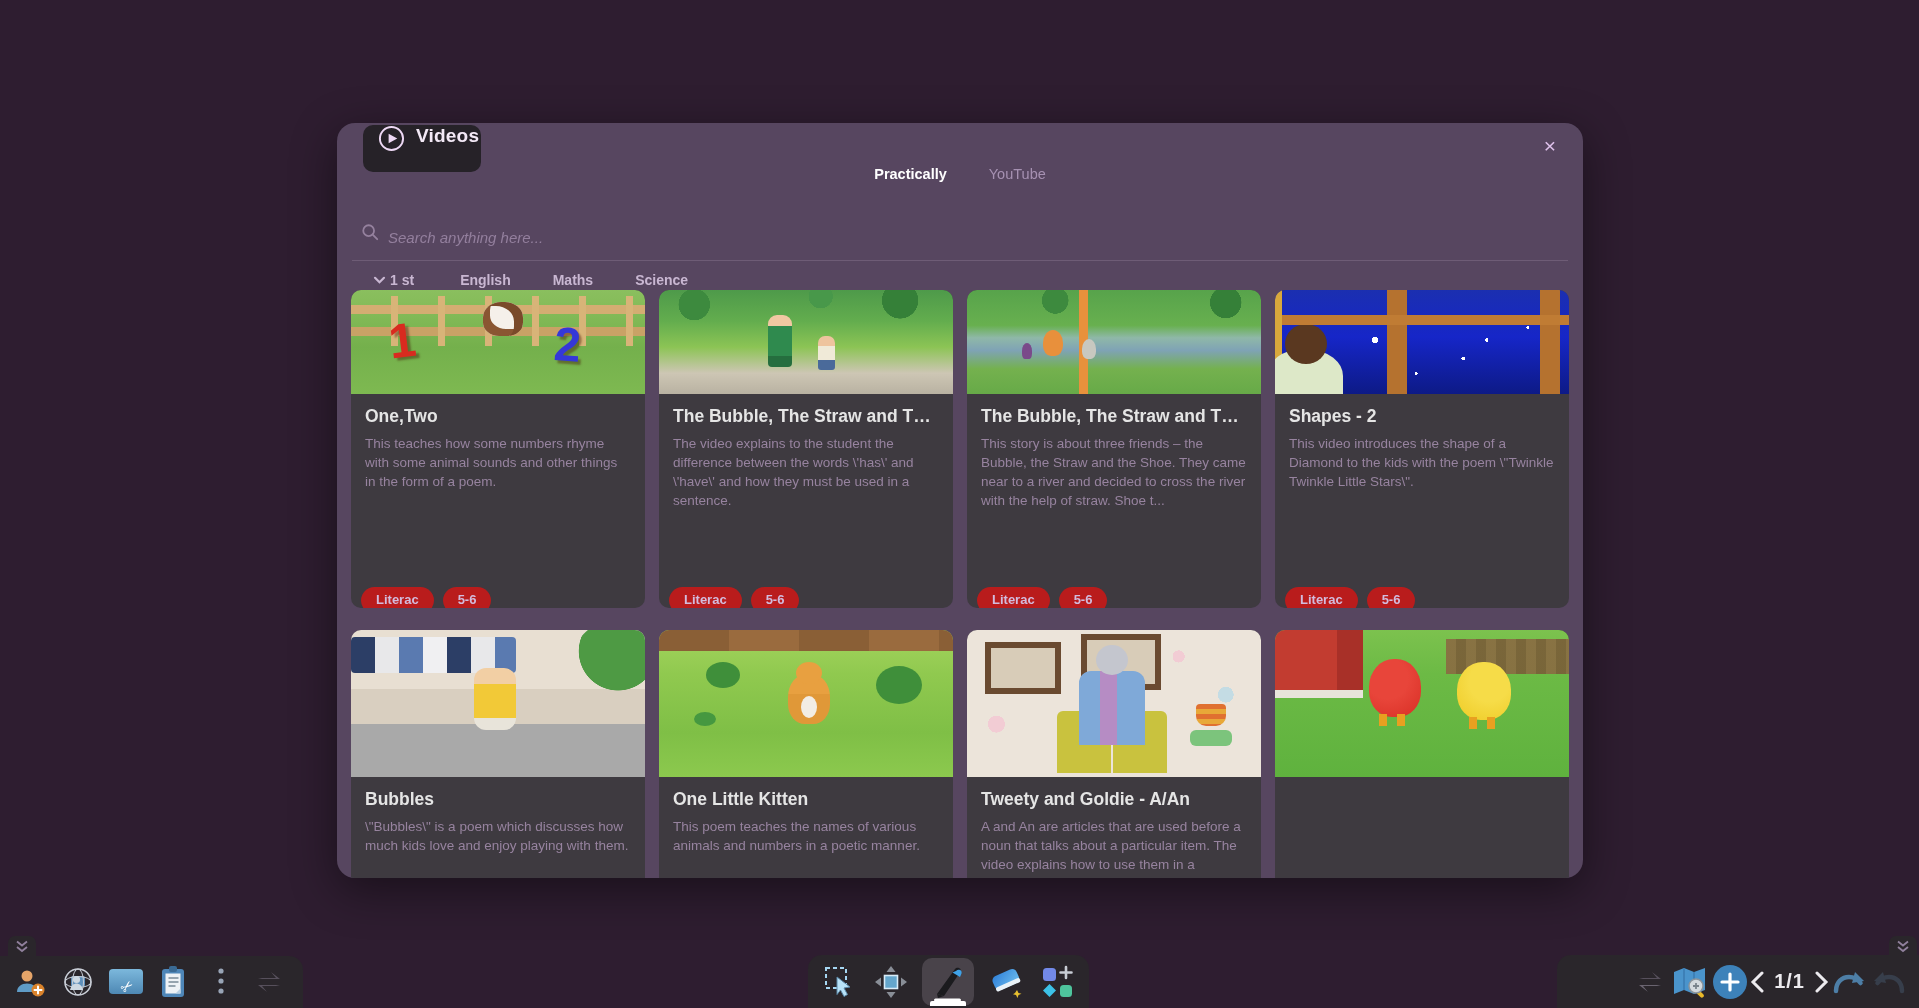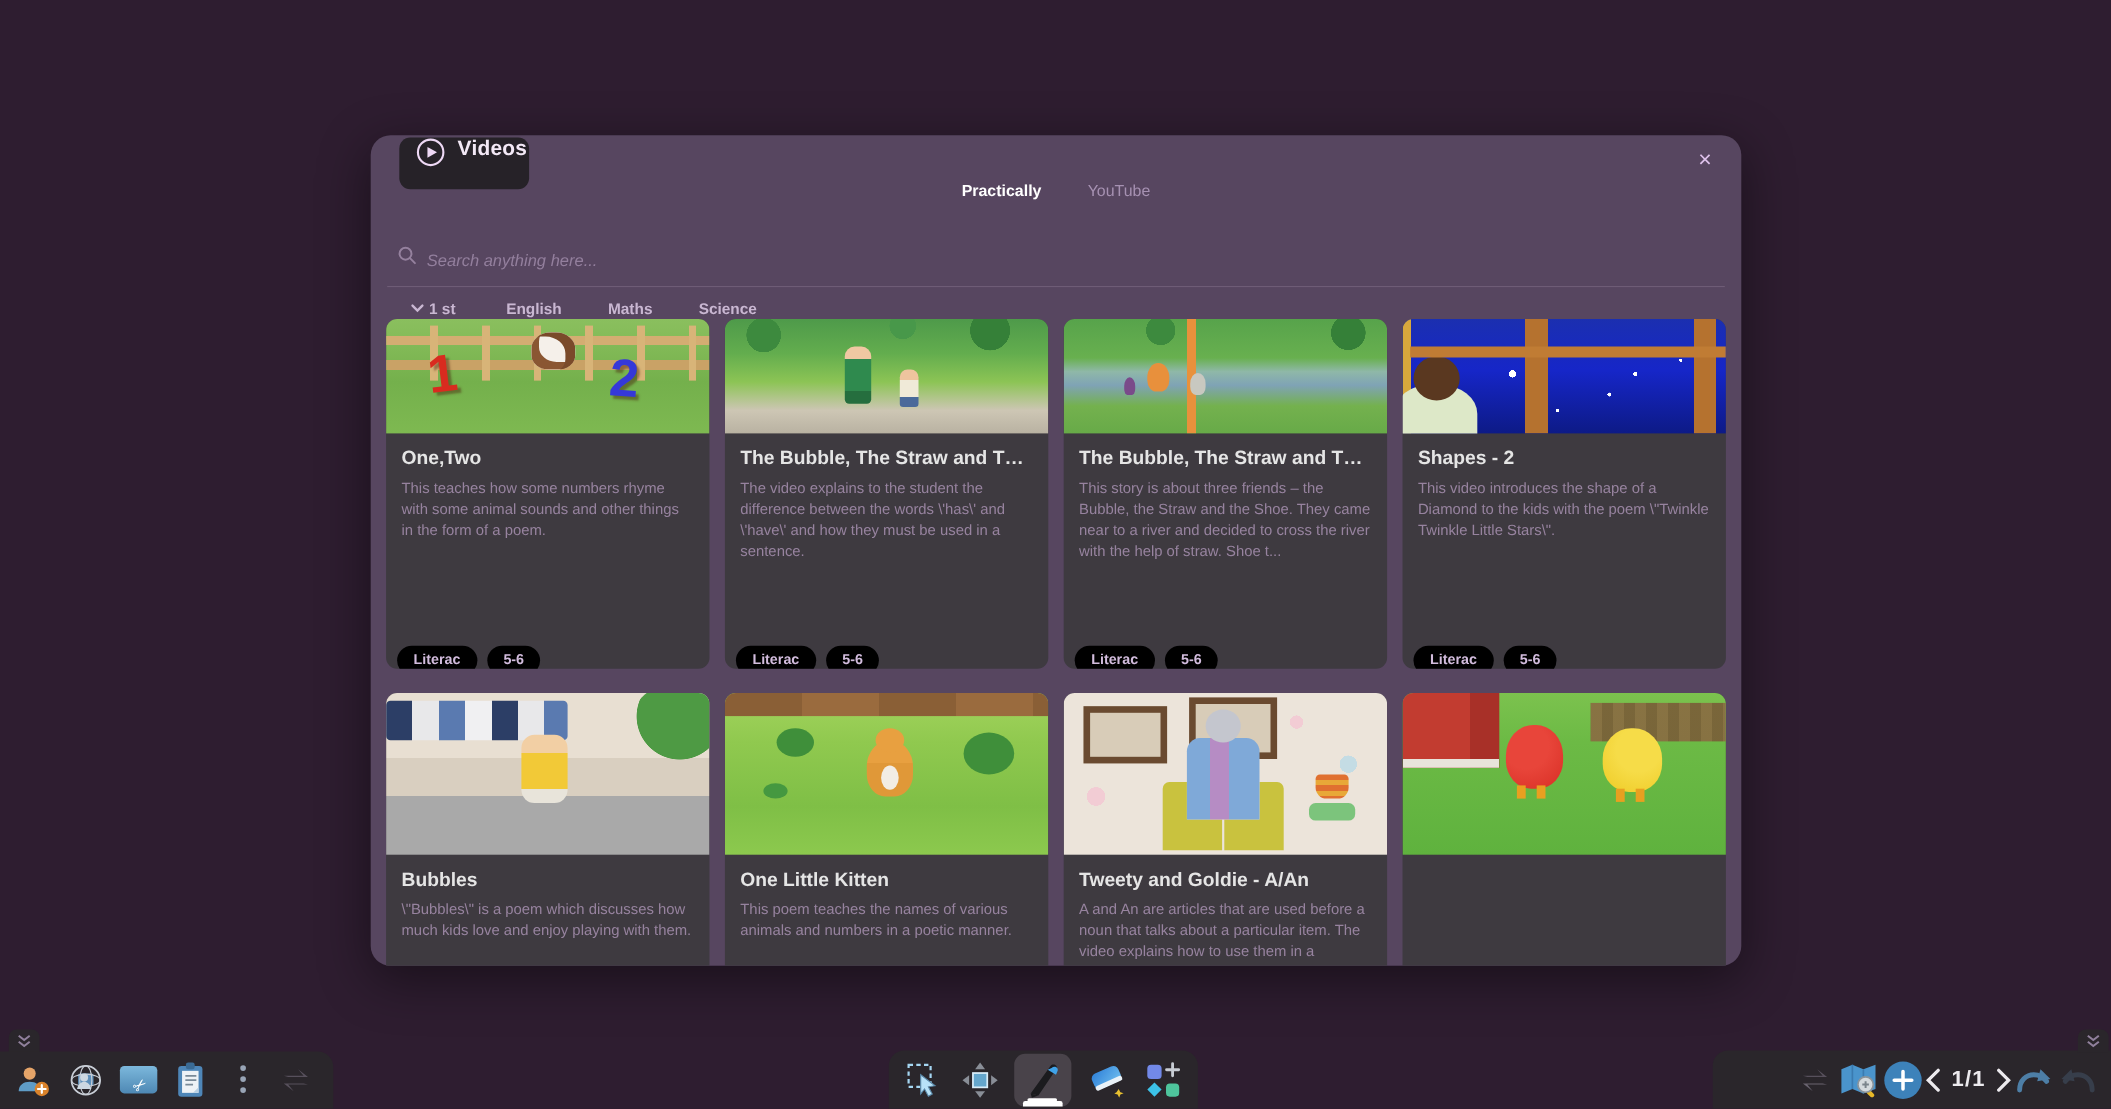--- a/index.html
+++ b/index.html
@@ -65,21 +65,21 @@
   .thumb { position:relative; height:104px; overflow:hidden; }
   .card.r2 .thumb { height:147px; }
   .card-body { padding:12px 14px 0 14px; }
   .card-title {
     color:#e5e5e5; font-size:17.5px; font-weight:bold; margin-bottom:7px;
     white-space:nowrap; overflow:hidden; text-overflow:ellipsis;
   }
   .card-desc { color:#97839f; font-size:13.5px; line-height:1.42; }
   .tags { position:absolute; left:10px; bottom:-6px; display:flex; gap:9px; }
   .tag {
-    background:#000000; color:#d2bcdd; font-size:13px; font-weight:bold;
+    background:#b91c1c; color:#d2bcdd; font-size:13px; font-weight:bold;
     padding:5px 15px 7px 15px; border-radius:999px; white-space:nowrap;
   }
 
   
   .t1 { background:linear-gradient(180deg,#8abf5e 0%,#84bb58 20%,#74b04c 55%,#7eb951 100%); }
   .t1::before { content:""; position:absolute; left:0; right:0; top:6%; height:48%;
     background:
       repeating-linear-gradient(90deg, rgba(0,0,0,0) 0 40px, #d8b478 40px 47px),
       linear-gradient(180deg, rgba(0,0,0,0) 0 18%, #d4ad72 18% 36%, rgba(0,0,0,0) 36% 62%, #c9a266 62% 80%, rgba(0,0,0,0) 80%);
   }

